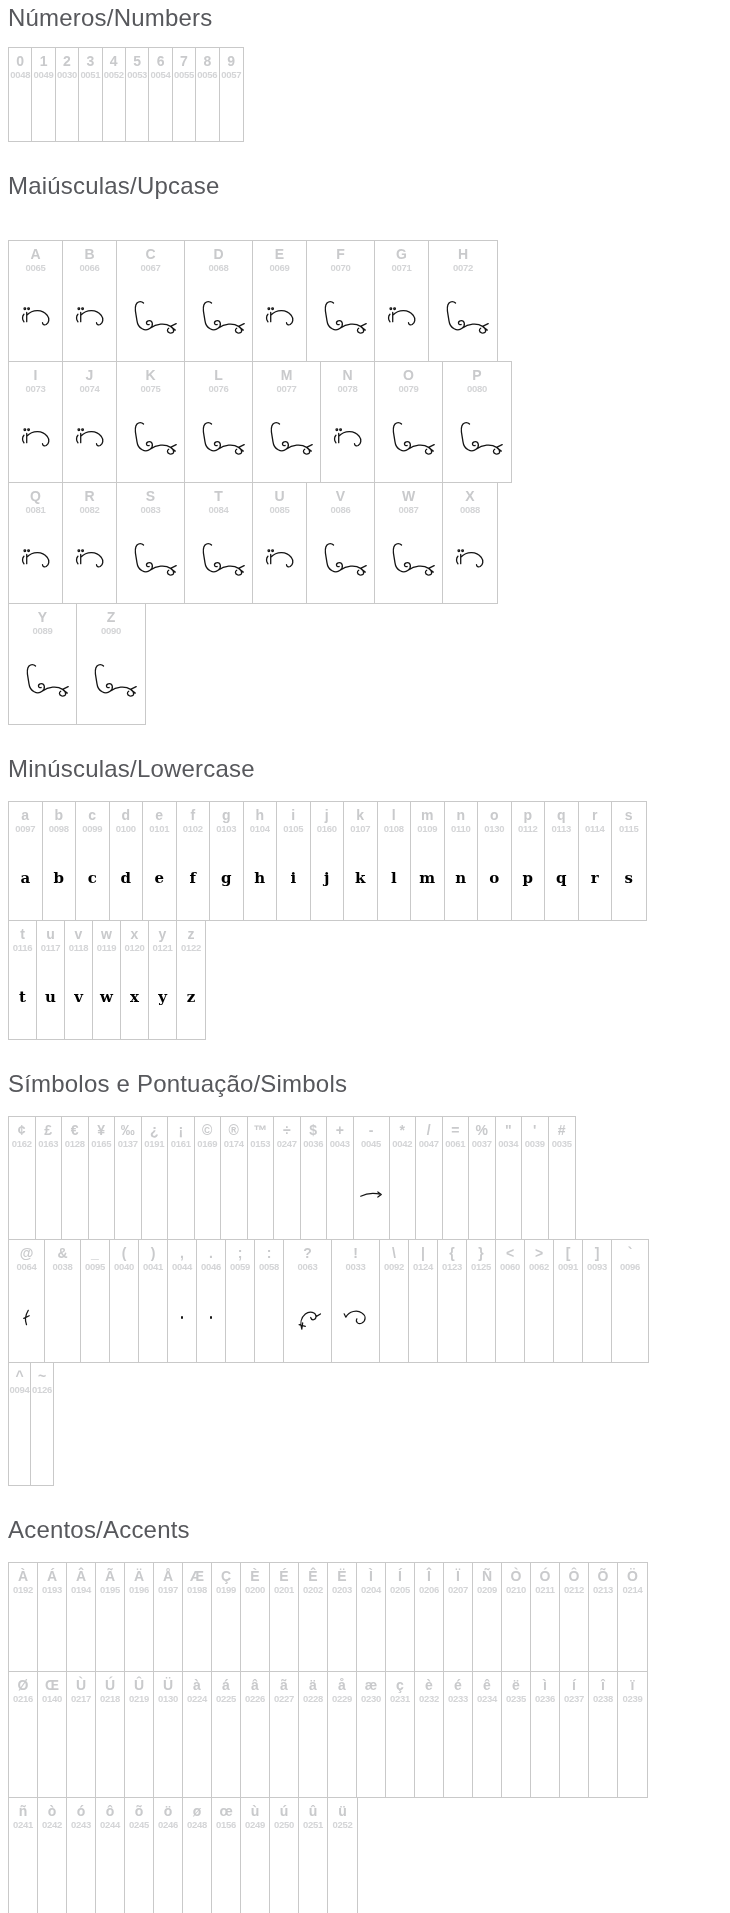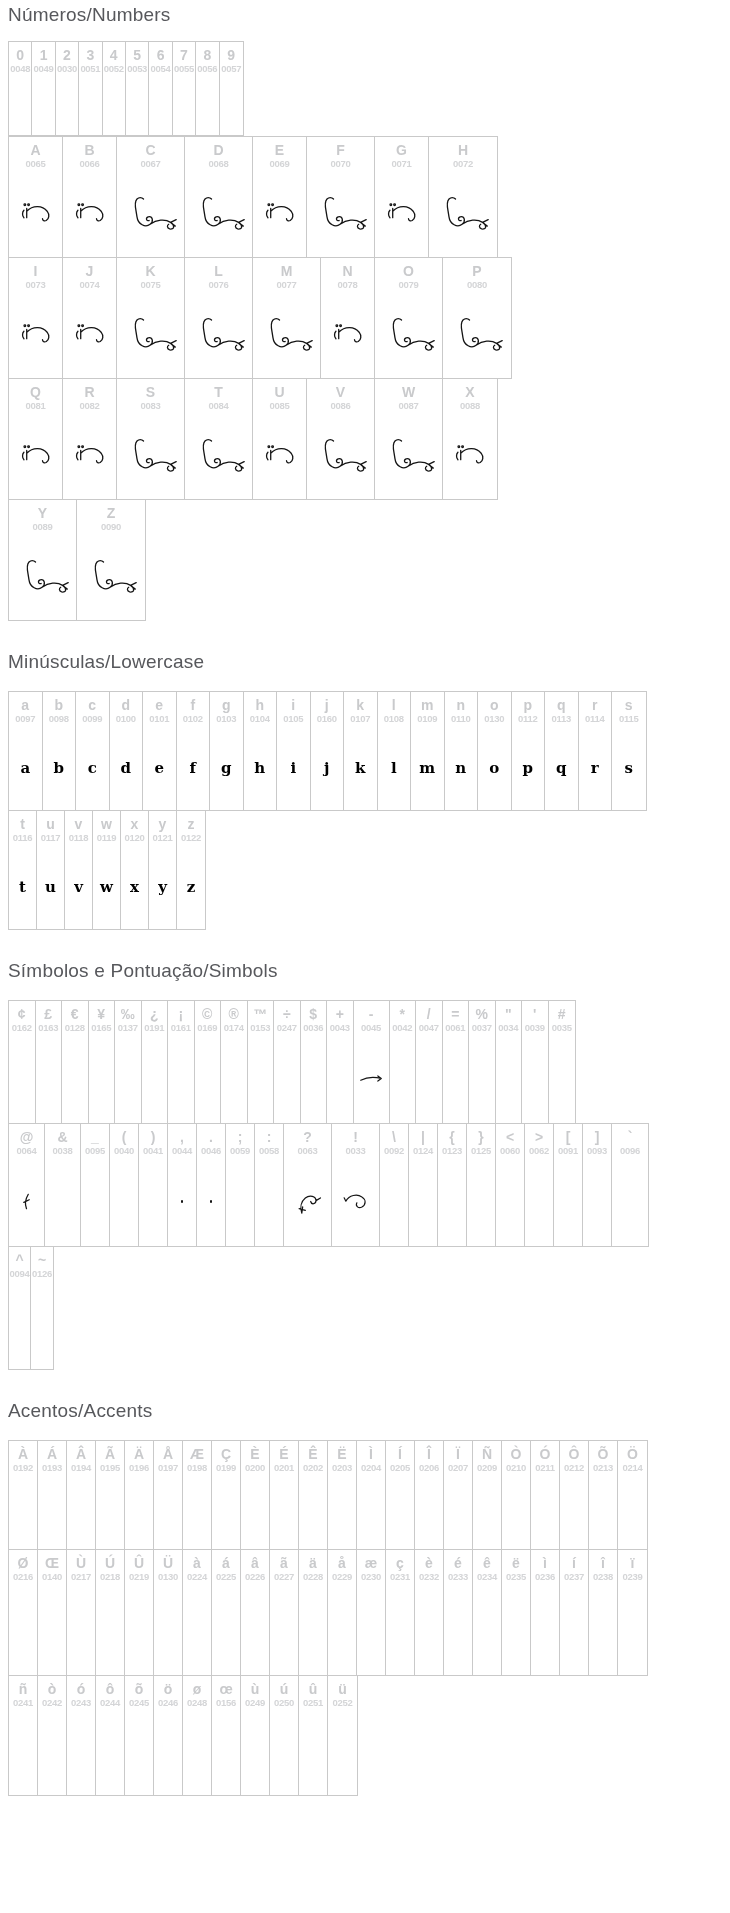--- a/index.html
+++ b/index.html
@@ -2,21 +2,21 @@
 <html><head>
 <meta charset="utf-8">
 <style>
   html,body{margin:0;padding:0;}
   body{
     width:730px;height:1913px;overflow:hidden;background:#ffffff;
     font-family:"Liberation Sans",sans-serif;
   }
   main{padding:2px 0 0 8px;}
   h2.title{
-    font-size:19px;font-weight:400;color:#57585c;
+    font-size:24px;font-weight:400;color:#57585c;
     margin:30px 0 18px 0;letter-spacing:.2px;
   }
   .sec-numbers h2.title{margin-top:2px;margin-bottom:15px;}
   .sec-upcase h2.title{margin-bottom:40px;}
   .row{display:flex;width:fit-content;border:1px solid #c9c9c9;background:#fff;}
   .row + .row{margin-top:-1px;}
   .cell{
     box-sizing:border-box;display:flex;flex-direction:column;align-items:center;
     border-right:1px solid #c9c9c9;padding-top:5px;height:100px;flex:none;
   }
@@ -102,20 +102,21 @@
           <div class="glyph"></div>
         </div>
         <div class="cell">
           <div class="lab">9</div>
           <div class="code">0057</div>
           <div class="glyph"></div>
         </div>
       </div>
     </section>
     <section class="sec sec-upcase">
+      <h2 class="title">Maiúsculas/Upcase</h2>
       <div class="row row-0">
         <div class="cell gs">
           <div class="lab">A</div>
           <div class="code">0065</div>
           <div class="glyph">
             <svg class="g-fs" viewBox="0 0 40 28">
               <circle cx="8" cy="4" r="0.9"></circle>
               <circle cx="12" cy="4" r="0.9"></circle>
               <path d="M7 10 C5 12 5 16 7 18 M10 8 L10 18 M10 11 C17 4 27 5 32 11 C35 15 34 19 31 21 C29 22 27 21 27 19"></path>
             </svg>

